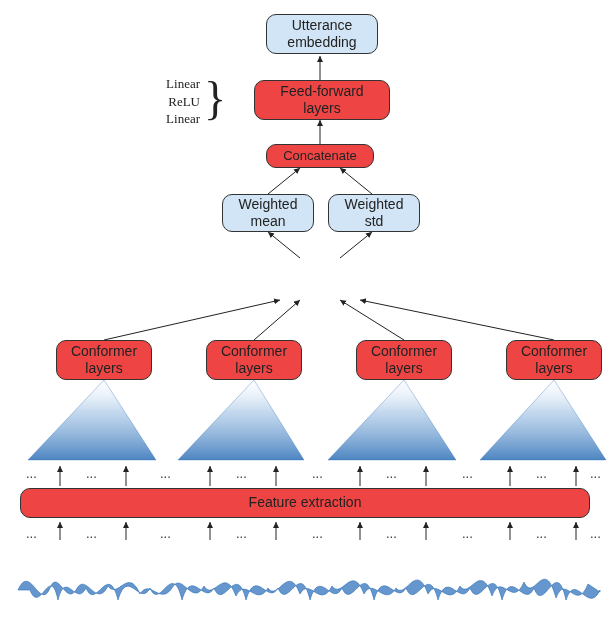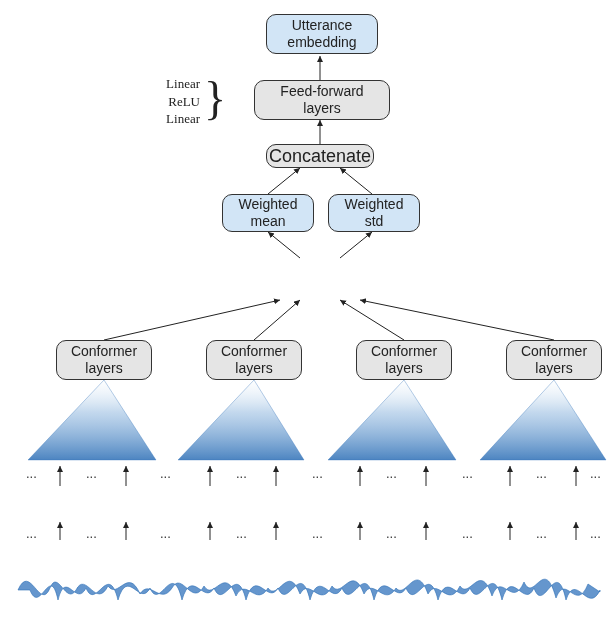--- a/index.html
+++ b/index.html
@@ -23,21 +23,21 @@
     border-radius: 10px;
     text-align: center;
     display: flex;
     align-items: center;
     justify-content: center;
     font-size: 14px;
     line-height: 1.25;
     box-sizing: border-box;
     padding: 4px 8px;
   }
-  .cream { background: #e5e5e5; }
+  .cream { background: #ef4444; }
   .blue  { background: #d2e5f6; }
   .side-label {
     position: absolute;
     font-size: 13px;
     line-height: 1.35;
     text-align: right;
     font-family: Liberation Serif, serif;
   }
   .brace {
     position: absolute;
@@ -181,21 +181,21 @@
 layers</span>
 </div>
 
 <div class="side-label" style="left:152px; top:75px; width:48px;">
   <div>Linear</div>
   <div>ReLU</div>
   <div>Linear</div>
 </div>
 <div class="brace" style="left:204px; top:76px;">}</div>
 
-<div class="box cream" style="left:266px; top:144px; width:108px; height:24px; font-size:18px;">
+<div class="box cream" style="left:266px; top:144px; width:108px; height:24px; font-size:13px;">
   <span>Concatenate</span>
 </div>
 
 <div class="box blue" style="left:222px; top:194px; width:92px; height:38px;">
   <span style="white-space:pre-line;">Weighted
 mean</span>
 </div>
 <div class="box blue" style="left:328px; top:194px; width:92px; height:38px;">
   <span style="white-space:pre-line;">Weighted
 std</span>
@@ -212,20 +212,23 @@
 </div>
 <div class="box cream" style="left:356px; top:340px; width:96px; height:40px;">
   <span style="white-space:pre-line;">Conformer
 layers</span>
 </div>
 <div class="box cream" style="left:506px; top:340px; width:96px; height:40px;">
   <span style="white-space:pre-line;">Conformer
 layers</span>
 </div>
 
+<div class="box cream" style="left:20px; top:488px; width:570px; height:30px;">
+  <span>Feature extraction</span>
+</div>
 
 <div class="dots" style="left:26px;  top:466px;">...</div>
 <div class="dots" style="left:86px;  top:466px;">...</div>
 <div class="dots" style="left:160px; top:466px;">...</div>
 <div class="dots" style="left:236px; top:466px;">...</div>
 <div class="dots" style="left:312px; top:466px;">...</div>
 <div class="dots" style="left:386px; top:466px;">...</div>
 <div class="dots" style="left:462px; top:466px;">...</div>
 <div class="dots" style="left:536px; top:466px;">...</div>
 <div class="dots" style="left:590px; top:466px;">...</div>

